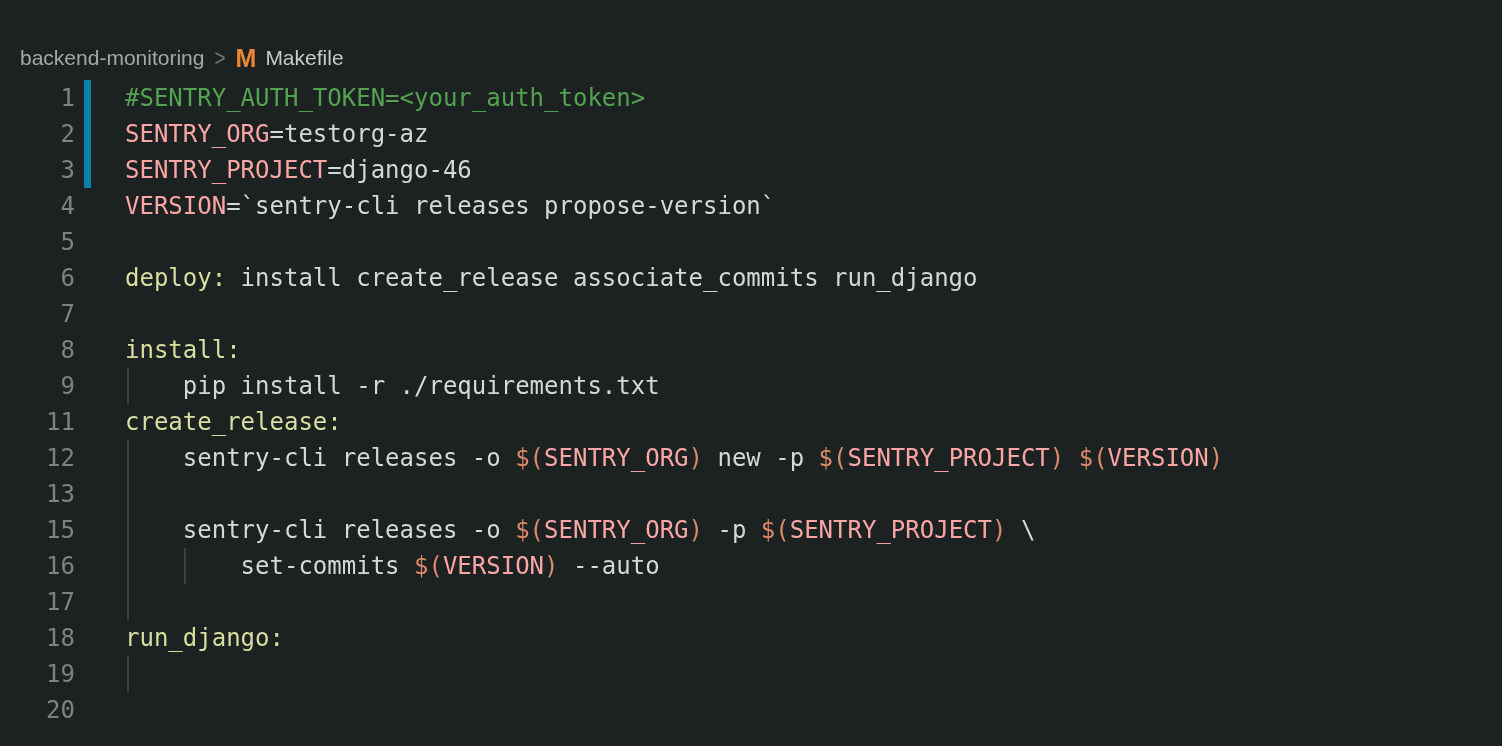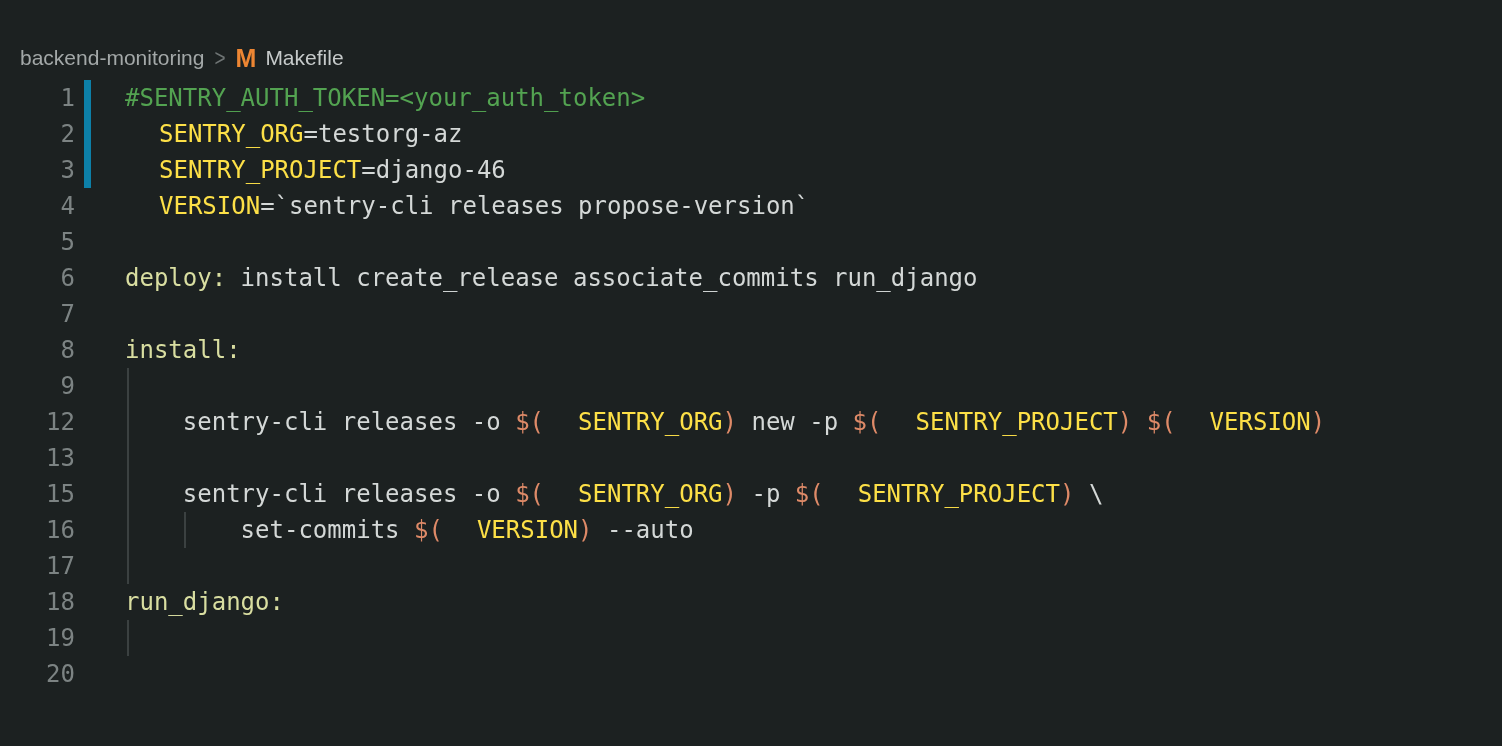--- a/index.html
+++ b/index.html
@@ -55,21 +55,21 @@
     position:absolute;
     left:9px; top:0; bottom:0;
     width:7px;
     background:#0d80a8;
   }
   .content { flex:1; position:relative; }
   .content .code { position:relative; z-index:3;text-align:right; }
 
   .tok-def { color:#d4d8d7; }
   .tok-cmt { color:#53a351; }
-  .tok-var { color:#fde047;margin-left:34px; }
+  .tok-var { color:#fca5a5; }
   .tok-tgt { color:#d9dea1; }
   .tok-pun { color:#de8a68; }
 
   .indent-guide {
     position:absolute;
     top:0; bottom:0;
     width:2px;
     background:#3b4141;
     z-index:1;
   }
@@ -100,21 +100,22 @@
 
 <div class="editor">
     <div class="line"><div class="gutter">1</div><div class="gutterpad"><div class="mod-bar"></div></div><div class="content"><span class="code"><span class="tok-cmt">#SENTRY_AUTH_TOKEN=&lt;your_auth_token&gt;</span></span></div></div>
     <div class="line"><div class="gutter">2</div><div class="gutterpad"><div class="mod-bar"></div></div><div class="content"><span class="code"><span class="tok-var">SENTRY_ORG</span><span class="tok-def">=testorg-az</span></span></div></div>
     <div class="line"><div class="gutter">3</div><div class="gutterpad"><div class="mod-bar"></div></div><div class="content"><span class="code"><span class="tok-var">SENTRY_PROJECT</span><span class="tok-def">=django-46</span></span></div></div>
     <div class="line"><div class="gutter">4</div><div class="gutterpad"></div><div class="content"><span class="code"><span class="tok-var">VERSION</span><span class="tok-def">=`sentry-cli releases propose-version`</span></span></div></div>
     <div class="line"><div class="gutter">5</div><div class="gutterpad"></div><div class="content"><span class="code"></span></div></div>
     <div class="line"><div class="gutter">6</div><div class="gutterpad"></div><div class="content"><span class="code"><span class="tok-tgt">deploy:</span><span class="tok-def"> install create_release associate_commits run_django</span></span></div></div>
     <div class="line"><div class="gutter">7</div><div class="gutterpad"></div><div class="content"><span class="code"></span></div></div>
     <div class="line"><div class="gutter">8</div><div class="gutterpad"></div><div class="content"><span class="code"><span class="tok-tgt">install:</span></span></div></div>
-    <div class="line"><div class="gutter">9</div><div class="gutterpad"></div><div class="content"><div class="indent-guide" style="left: 1.5px;"></div></div></div>
+    <div class="line"><div class="gutter">9</div><div class="gutterpad"></div><div class="content"><div class="indent-guide" style="left: 1.5px;"></div><span class="code"><span class="tok-def">    pip install -r ./requirements.txt</span></span></div></div>
+    <div class="line"><div class="gutter">11</div><div class="gutterpad"></div><div class="content"><span class="code"><span class="tok-tgt">create_release:</span></span></div></div>
     <div class="line"><div class="gutter">12</div><div class="gutterpad"></div><div class="content"><div class="indent-guide" style="left: 1.5px;"></div><span class="code"><span class="tok-def">    sentry-cli releases -o </span><span class="tok-pun">$(</span><span class="tok-var">SENTRY_ORG</span><span class="tok-pun">)</span><span class="tok-def"> new -p </span><span class="tok-pun">$(</span><span class="tok-var">SENTRY_PROJECT</span><span class="tok-pun">)</span><span class="tok-def"> </span><span class="tok-pun">$(</span><span class="tok-var">VERSION</span><span class="tok-pun">)</span></span></div></div>
     <div class="line"><div class="gutter">13</div><div class="gutterpad"></div><div class="content"><div class="indent-guide" style="left: 1.5px;"></div><span class="code"></span></div></div>
     <div class="line"><div class="gutter">15</div><div class="gutterpad"></div><div class="content"><div class="indent-guide" style="left: 1.5px;"></div><span class="code"><span class="tok-def">    sentry-cli releases -o </span><span class="tok-pun">$(</span><span class="tok-var">SENTRY_ORG</span><span class="tok-pun">)</span><span class="tok-def"> -p </span><span class="tok-pun">$(</span><span class="tok-var">SENTRY_PROJECT</span><span class="tok-pun">)</span><span class="tok-def"> \</span></span></div></div>
     <div class="line"><div class="gutter">16</div><div class="gutterpad"></div><div class="content"><div class="indent-guide" style="left: 1.5px;"></div><div class="indent-guide" style="left: 59.34px;"></div><span class="code"><span class="tok-def">        set-commits </span><span class="tok-pun">$(</span><span class="tok-var">VERSION</span><span class="tok-pun">)</span><span class="tok-def"> --auto</span></span></div></div>
     <div class="line"><div class="gutter">17</div><div class="gutterpad"></div><div class="content"><div class="indent-guide" style="left: 1.5px;"></div><span class="code"></span></div></div>
     <div class="line"><div class="gutter">18</div><div class="gutterpad"></div><div class="content"><span class="code"><span class="tok-tgt">run_django:</span></span></div></div>
     <div class="line"><div class="gutter">19</div><div class="gutterpad"></div><div class="content"><div class="indent-guide" style="left: 1.5px;"></div></div></div>
     <div class="line"><div class="gutter">20</div><div class="gutterpad"></div><div class="content"><span class="code"></span></div></div>
   </div>
 

